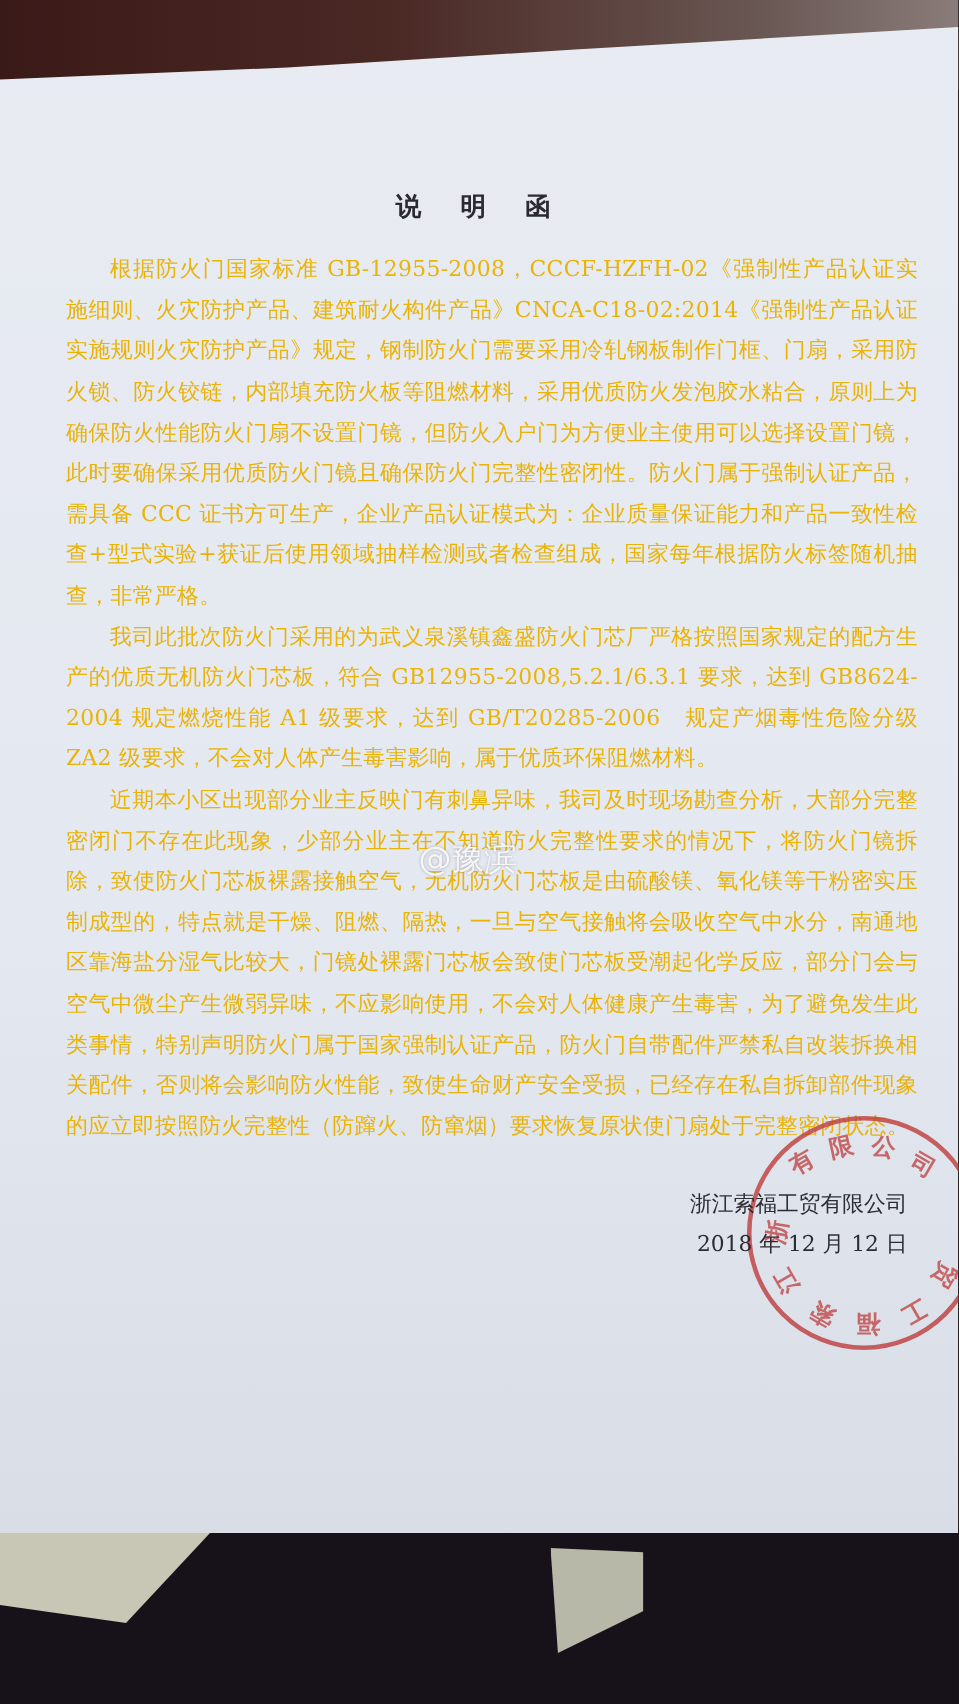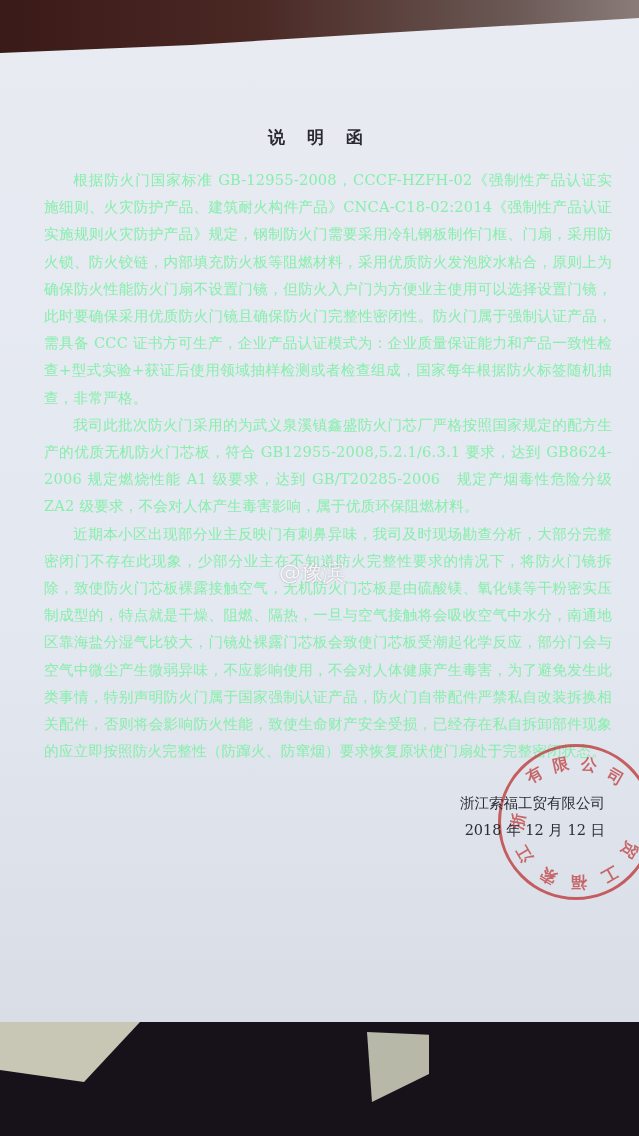--- a/index.html
+++ b/index.html
@@ -28,24 +28,25 @@
   }
   .bottom-patch-mid {
     position:absolute; left:367px; top:1032px; width:62px; height:70px;
     background:#b8b8a8;
     clip-path:polygon(0 0,100% 4%,100% 60%,8% 100%);
   }
   .doc-title {
     position:absolute; left:0; width:639px; top:126px;
     text-align:center; font-size:17px; font-weight:bold; letter-spacing:8px;
     color:#2a2a30;
+    font-family:Liberation Mono, monospace;
   }
   .body-text {
     position:absolute; left:44px; top:166px; width:568px;
-    font-size:14.6px; line-height:27.2px; color:#86efac;
+    font-size:14.6px; line-height:27.2px; color:#eab308;
     text-align:justify; letter-spacing:0.2px;
   }
   .body-text p { margin:0; text-indent:2em; }
   .signature {
     position:absolute; right:34px; top:790px; text-align:right;
     font-size:14.5px; line-height:27px; color:#2c2c34;
   }
   .watermark {
     position:absolute; left:262px; top:558px;
     font-family:"DejaVu Sans","Liberation Sans",sans-serif;
@@ -69,21 +70,21 @@
 <div class="top-bg"></div>
 <div class="paper"></div>
 <div class="bottom-bg"></div>
 <div class="bottom-patch-left"></div>
 <div class="bottom-patch-mid"></div>
 
 <div class="doc-title">说 明 函</div>
 
 <div class="body-text">
   <p>根据防火门国家标准 GB-12955-2008，CCCF-HZFH-02《强制性产品认证实施细则、火灾防护产品、建筑耐火构件产品》CNCA-C18-02:2014《强制性产品认证实施规则火灾防护产品》规定，钢制防火门需要采用冷轧钢板制作门框、门扇，采用防火锁、防火铰链，内部填充防火板等阻燃材料，采用优质防火发泡胶水粘合，原则上为确保防火性能防火门扇不设置门镜，但防火入户门为方便业主使用可以选择设置门镜，此时要确保采用优质防火门镜且确保防火门完整性密闭性。防火门属于强制认证产品，需具备 CCC 证书方可生产，企业产品认证模式为：企业质量保证能力和产品一致性检查+型式实验+获证后使用领域抽样检测或者检查组成，国家每年根据防火标签随机抽查，非常严格。</p>
-  <p>我司此批次防火门采用的为武义泉溪镇鑫盛防火门芯厂严格按照国家规定的配方生产的优质无机防火门芯板，符合 GB12955-2008,5.2.1/6.3.1 要求，达到 GB8624-2006 规定燃烧性能 A1 级要求，达到 GB/T20285-2006　规定产烟毒性危险分级 ZA2 级要求，不会对人体产生毒害影响，属于优质环保阻燃材料。</p>
+  <p>我司此批次防火门采用的为武义泉溪镇鑫盛防火门芯厂严格按照国家规定的配方生产的优质无机防火门芯板，符合 GB12955-2008,5.2.1/6.3.1 要求，达到 GB8624-2004 规定燃烧性能 A1 级要求，达到 GB/T20285-2006　规定产烟毒性危险分级 ZA2 级要求，不会对人体产生毒害影响，属于优质环保阻燃材料。</p>
   <p>近期本小区出现部分业主反映门有刺鼻异味，我司及时现场勘查分析，大部分完整密闭门不存在此现象，少部分业主在不知道防火完整性要求的情况下，将防火门镜拆除，致使防火门芯板裸露接触空气，无机防火门芯板是由硫酸镁、氧化镁等干粉密实压制成型的，特点就是干燥、阻燃、隔热，一旦与空气接触将会吸收空气中水分，南通地区靠海盐分湿气比较大，门镜处裸露门芯板会致使门芯板受潮起化学反应，部分门会与空气中微尘产生微弱异味，不应影响使用，不会对人体健康产生毒害，为了避免发生此类事情，特别声明防火门属于国家强制认证产品，防火门自带配件严禁私自改装拆换相关配件，否则将会影响防火性能，致使生命财产安全受损，已经存在私自拆卸部件现象的应立即按照防火完整性（防蹿火、防窜烟）要求恢复原状使门扇处于完整密闭状态。</p>
 </div>
 
 <div class="watermark">@豫滨</div>
 
 <div class="seal">
   <div class="seal-text">
     <span style="left:14px;top:6px;transform:rotate(-30deg)">有</span>
     <span style="left:40px;top:-4px;transform:rotate(-12deg)">限</span>
     <span style="left:68px;top:-4px;transform:rotate(10deg)">公</span>

